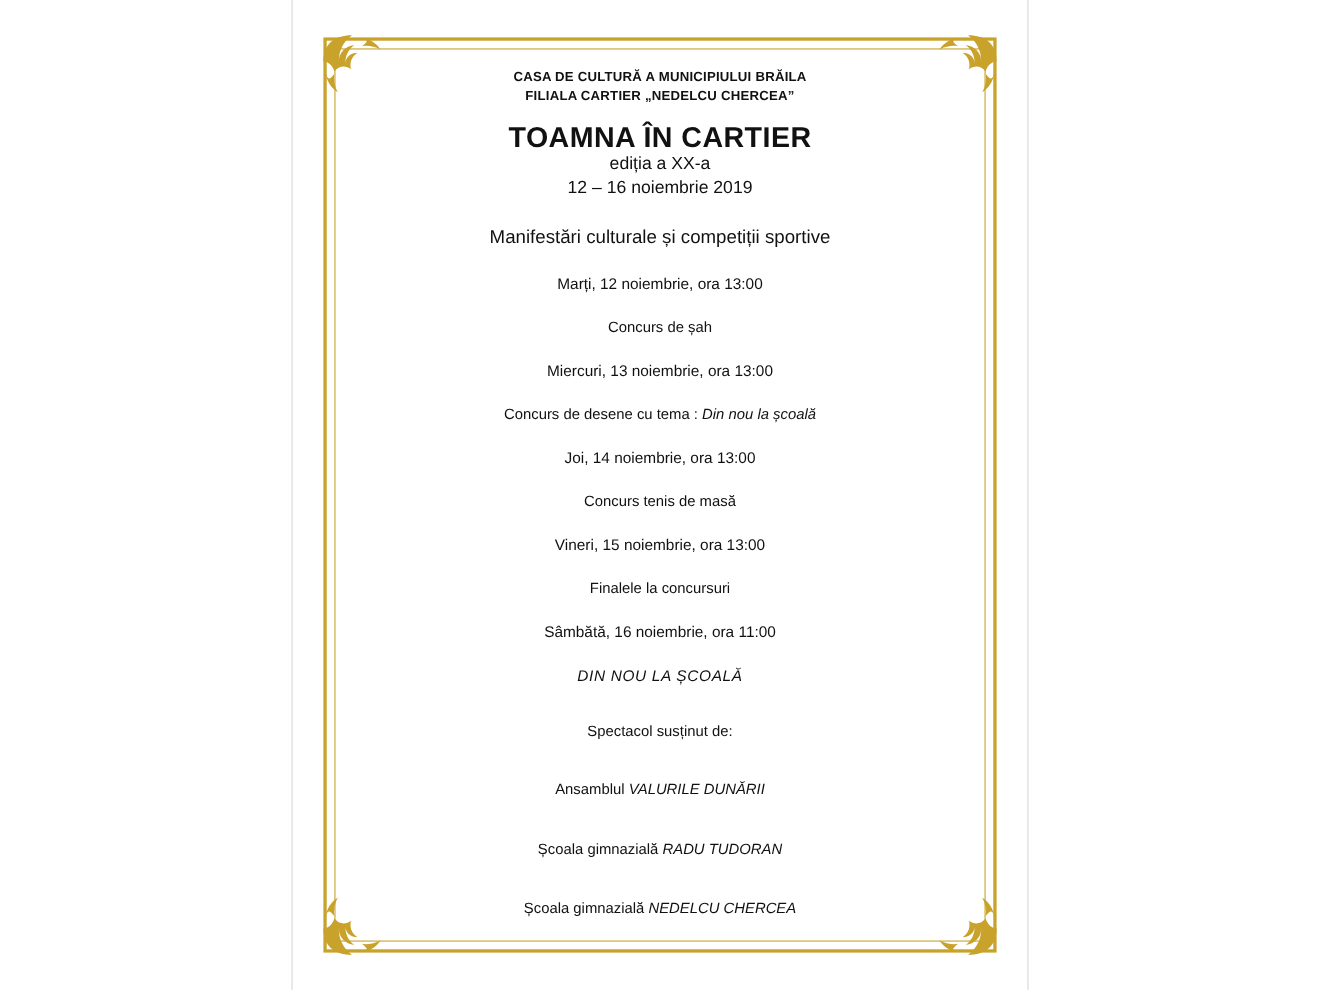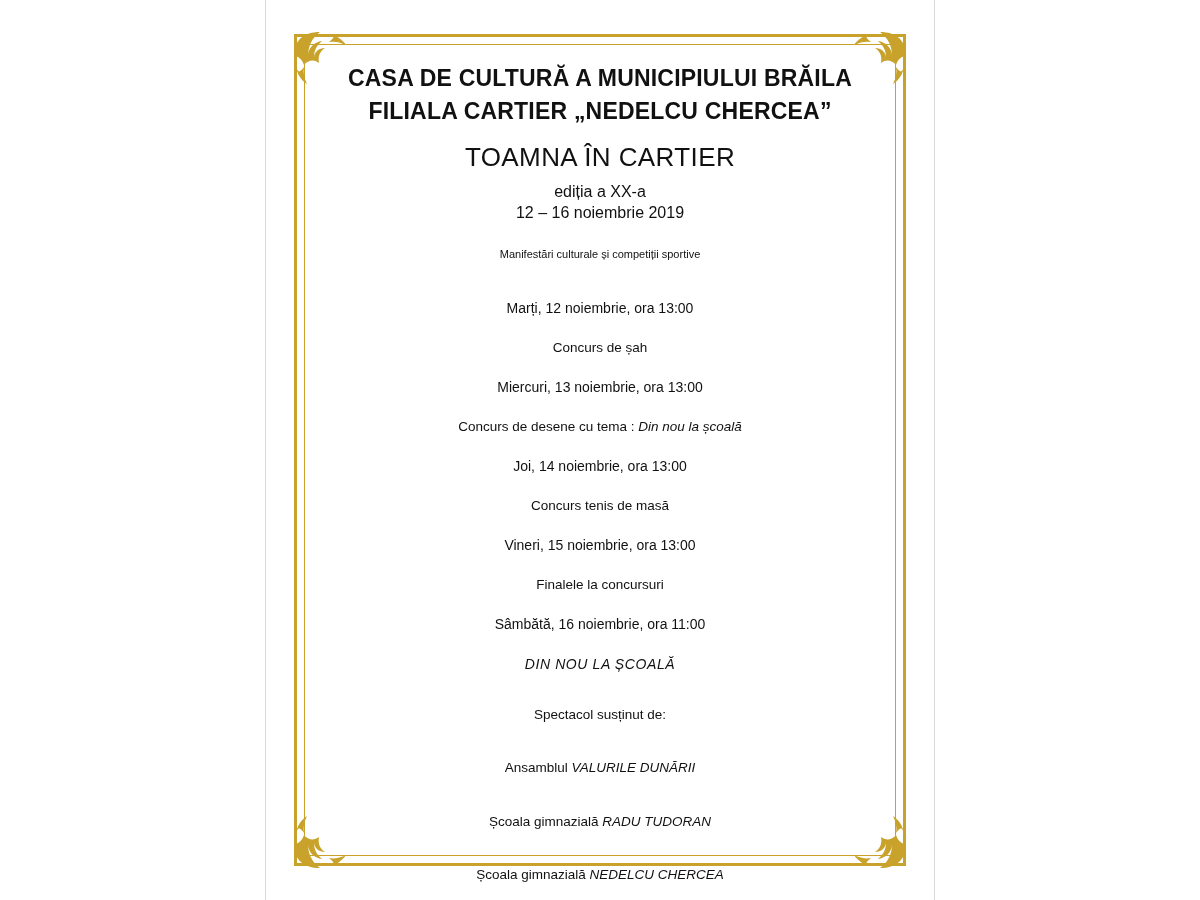--- a/index.html
+++ b/index.html
@@ -64,45 +64,44 @@
   
   #content {
     position: absolute;
     left: 56px;
     right: 56px;
     top: 62px;
     text-align: center;
     color: #111111;
   }
   .org-line {
-    font-size: 23px;
+    font-size: 12px;
     font-weight: bold;
     letter-spacing: 0.2px;
     line-height: 1.45;
     white-space: nowrap;
   }
   .org-line.second { margin-bottom: 13px; }
 
   .title {
     font-size: 26px;
-    font-weight: normal;
+    font-weight: bold;
     letter-spacing: 0.4px;
-    margin-bottom: 10px;
   }
   .edition {
     font-size: 16px;
     margin-bottom: 3px;
   }
   .dates {
     font-size: 16px;
     margin-bottom: 26px;
   }
   .subtitle {
-    font-size: 11px;
-    margin-bottom: 40px;
+    font-size: 17px;
+    margin-bottom: 24px;
   }
   .sched-when {
     font-size: 14px;
     margin-bottom: 24px;
   }
   .sched-what {
     font-size: 13.5px;
     margin-bottom: 24px;
   }
   .sched-what .ital { font-style: italic; }

